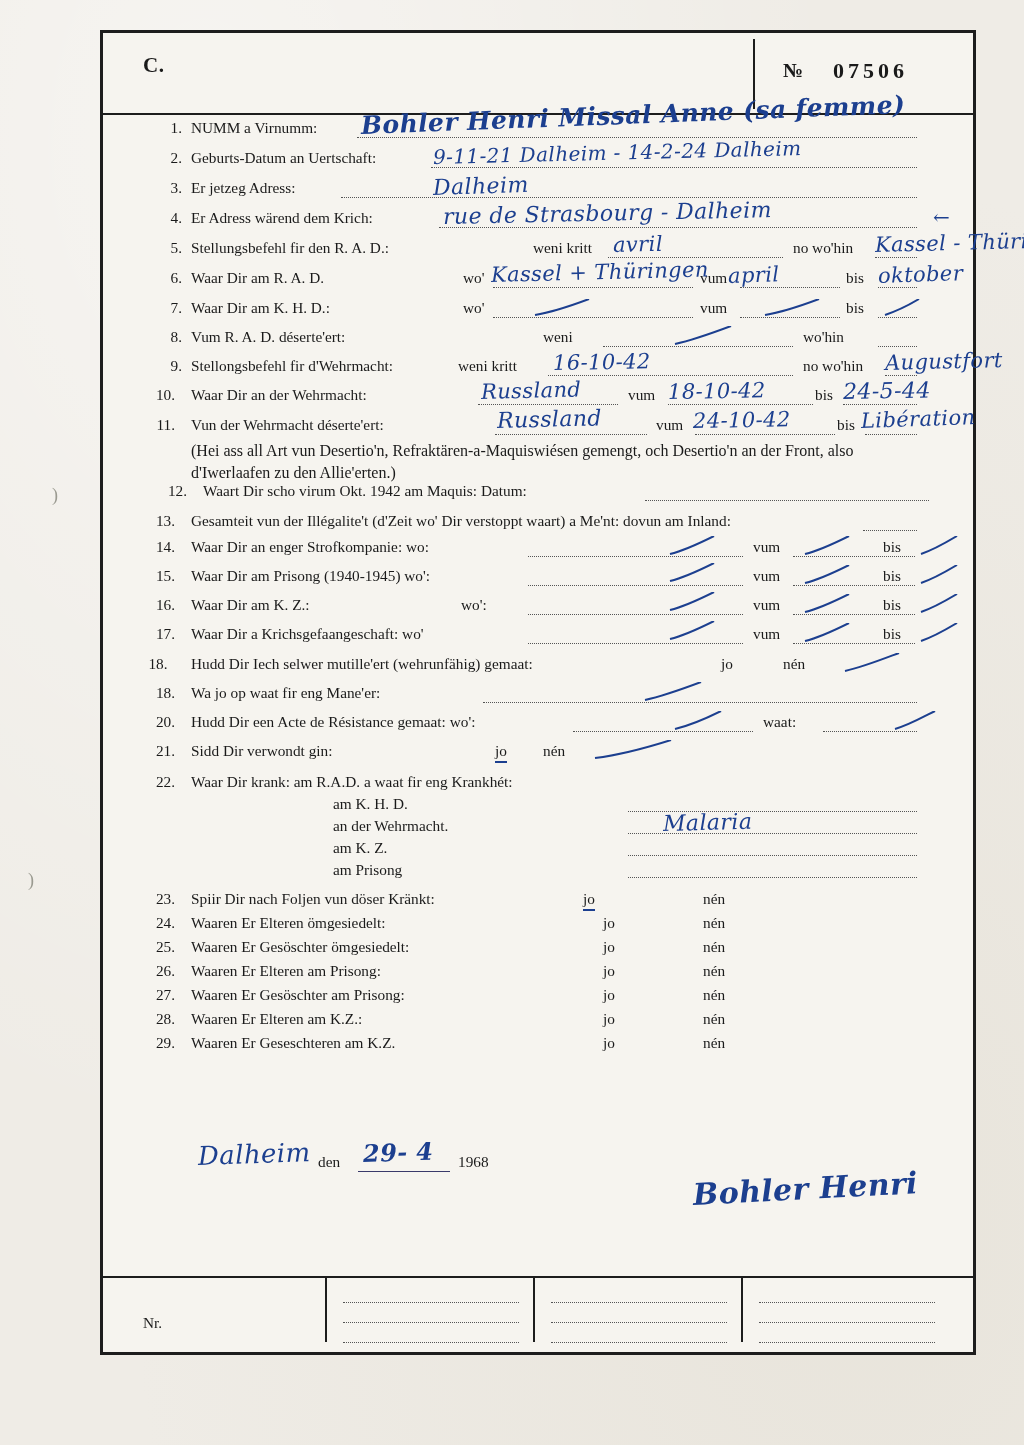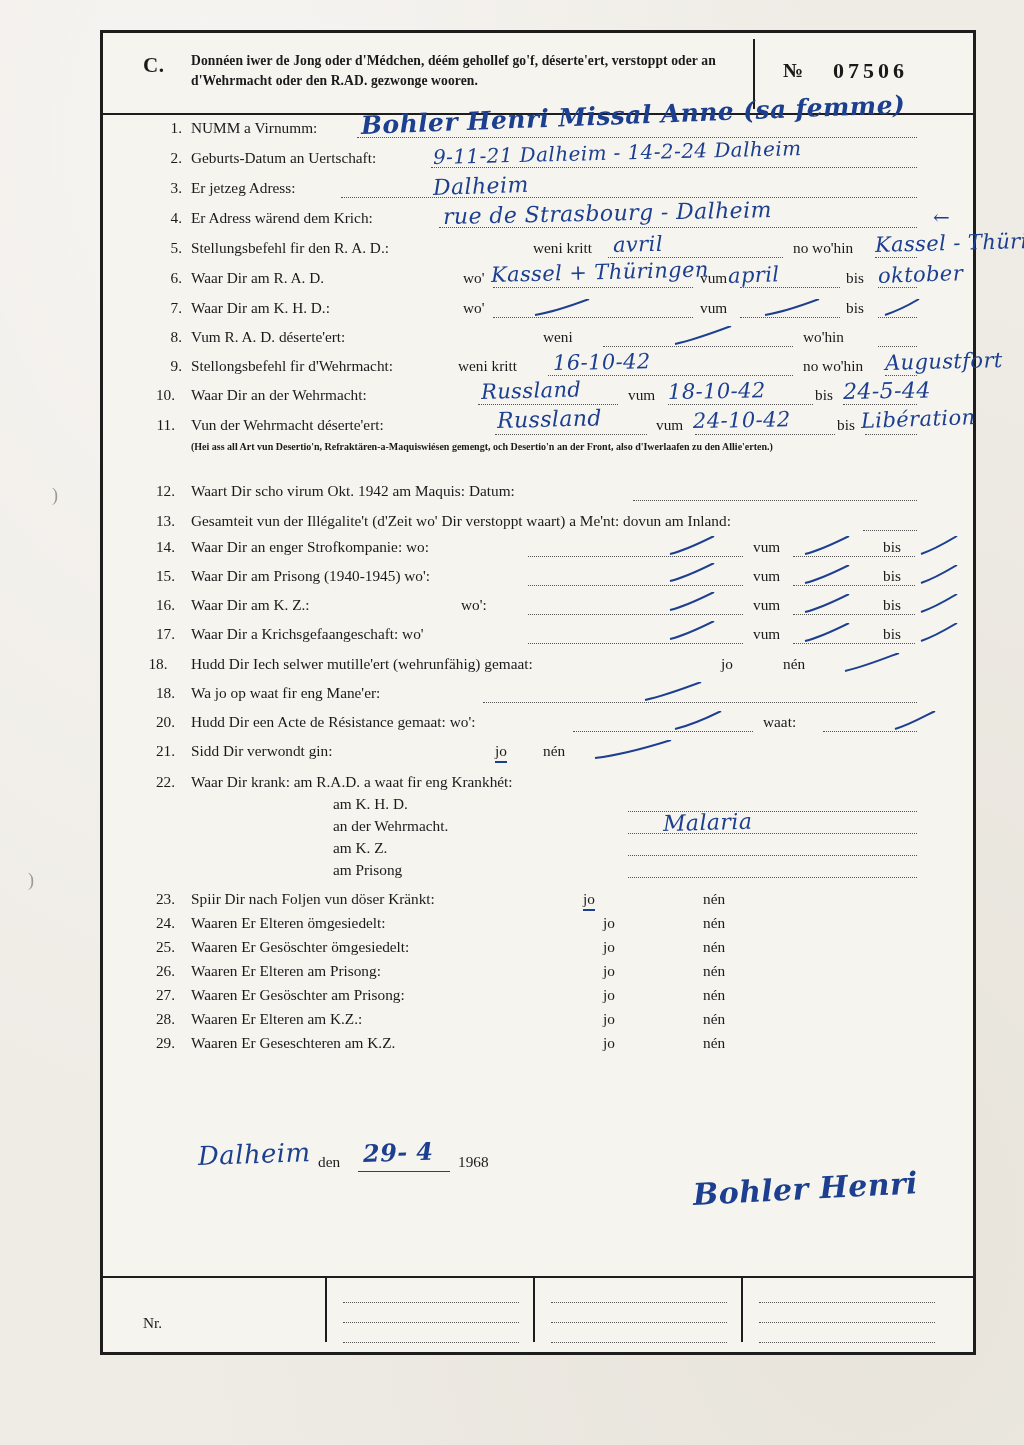--- a/index.html
+++ b/index.html
@@ -114,24 +114,23 @@
     width: 34px;
     font-size: 15.3px;
   }
   .lbl {
     position: absolute;
     font-size: 15.3px;
     white-space: nowrap;
   }
   .sub {
     position: absolute;
-    font-size: 10px;
+    font-size: 16px;
     line-height: 1.35;
     white-space: nowrap;
-    font-weight: bold;
   }
   
   .dots {
     position: absolute;
     border-bottom: 1.5px dotted #555;
     height: 0;
   }
   .solid {
     position: absolute;
     border-bottom: 1px solid #3a3a6a;
@@ -222,21 +221,20 @@
   <div class="paper-tint"></div>
 
   <div class="edge-mark" style="left:52px; top:485px;">)</div>
   <div class="edge-mark" style="left:28px; top:870px;">)</div>
 
   <div class="sheet">
     <div class="inner">
 
       <div class="header">
         <div class="hdr-letter">C.</div>
-        <div class="hdr-text">Donnéen iwer de Jong oder d'Médchen, déém gehollef go'f, déserte'ert, verstoppt oder an d'Wehrmacht oder den R.AD. gezwonge wooren.</div>
         <div class="hdr-divider"></div>
         <div class="hdr-no"><span>№</span></div>
         <div class="hdr-num">07506</div>
       </div>
 
       <div class="body-area">
 
         <div class="row" style="height:30px;">
           <span class="num" style="left:45px; top:4px;">1.</span>
           <span class="lbl" style="left:88px; top:4px;">NUMM a Virnumm:</span>
@@ -365,21 +363,21 @@
           <span class="dots" style="left:762px; top:22px; width:52px;"></span>
           <span class="hw" style="left:394px; top:-4px; font-size:22px; transform:rotate(-1.5deg);">Russland</span>
           <span class="hw" style="left:590px; top:-3px; font-size:21px; transform:rotate(-1deg);">24-10-42</span>
           <span class="hw" style="left:758px; top:-3px; font-size:21px; transform:rotate(-2deg);">Libération</span>
         </div>
 
         <div class="row" style="height:40px;">
           <span class="sub" style="left:88px; top:2px; width:740px; white-space:normal;">(Hei ass all Art vun Desertio'n, Refraktären-a-Maquiswiésen gemengt, och Desertio'n an der Front, also d'Iwerlaafen zu den Allie'erten.)</span>
         </div>
 
-        <div class="row" style="height:30px;">
+        <div class="row" style="height:30px;margin-left:12px;">
           <span class="num" style="left:38px; top:4px;">12.</span>
           <span class="lbl" style="left:88px; top:4px;">Waart Dir scho virum Okt. 1942 am Maquis:  Datum:</span>
           <span class="dots" style="left:530px; top:22px; width:284px;"></span>
         </div>
 
         <div class="row" style="height:26px;">
           <span class="num" style="left:38px; top:4px;">13.</span>
           <span class="lbl" style="left:88px; top:4px;">Gesamteit vun der Illégalite't (d'Zeit wo' Dir verstoppt waart) a Me'nt: dovun am Inland:</span>
           <span class="dots" style="left:760px; top:22px; width:54px;"></span>
         </div>

